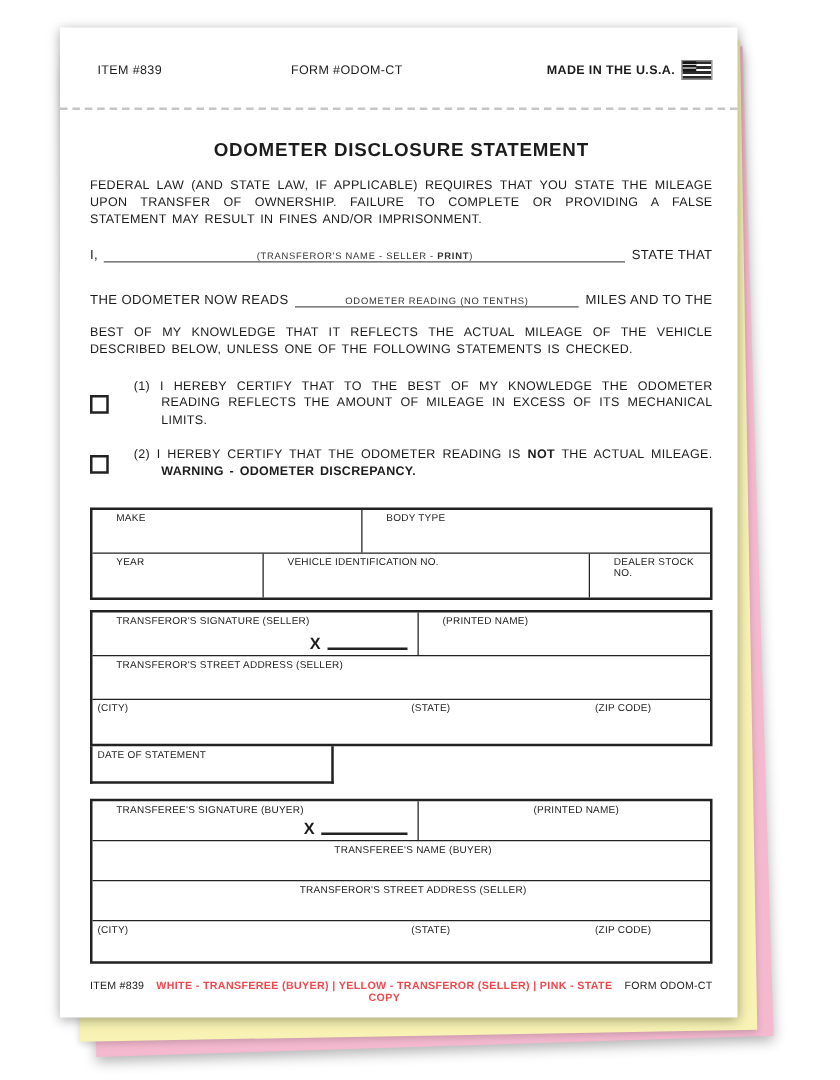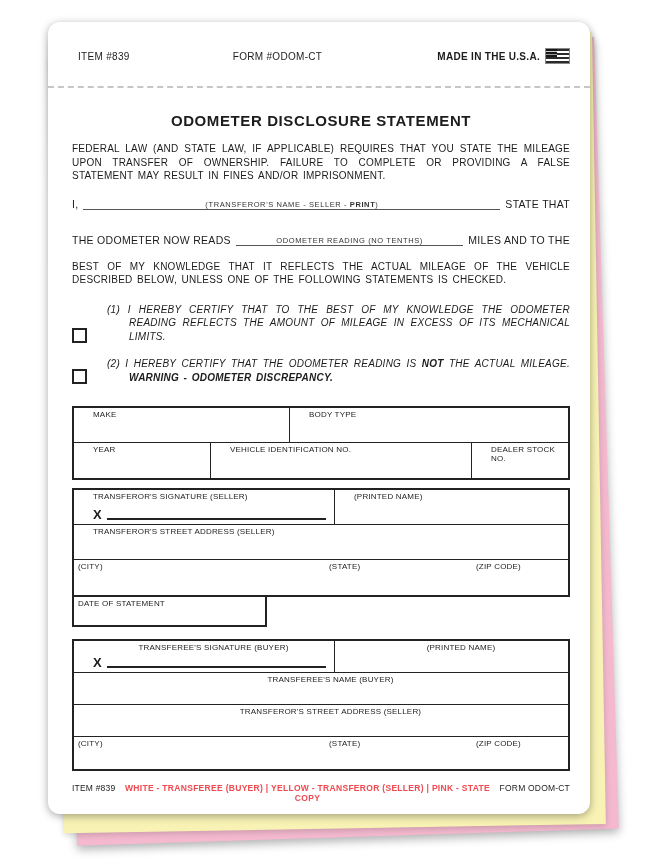--- a/index.html
+++ b/index.html
@@ -3,21 +3,21 @@
 <meta charset="utf-8">
 <style>
   * { box-sizing: border-box; margin: 0; padding: 0; }
   html, body { width: 672px; height: 864px; background: #ffffff; overflow: hidden; }
   body { position: relative; font-family: "Liberation Sans", sans-serif; color: #1c1c1c; }
 
   
   .sheet-base { position: absolute; left: 48px; top: 22px; width: 542px; height: 792px; }
   .sheet-pink   { background: #f4b9cf; transform-origin: top right; transform: translate(4px,15px) rotate(-1.8deg); box-shadow: 0 4px 10px rgba(0,0,0,.30); }
   .sheet-yellow { background: #f8f3b4; transform-origin: top right; transform: translate(2px,10px) rotate(-1.0deg); box-shadow: 0 2px 6px rgba(0,0,0,.18); }
-  .sheet-white  { background: #ffffff; box-shadow: 0 2px 9px rgba(0,0,0,.35); border-radius: 12px; }
+  .sheet-white  { background: #ffffff; box-shadow: 0 2px 9px rgba(0,0,0,.35); }
 
   
   .hdr { display: flex; align-items: center; justify-content: space-between; padding: 24px 20px 0 30px; height: 44px; font-size: 10px; letter-spacing: .3px; }
   .hdr .made { font-weight: bold; display: flex; align-items: center; gap: 5px; padding-left: 12px; }
   .flag { width: 25px; height: 16px; position: relative; background: repeating-linear-gradient(180deg, #2b2b2b 0 2px, #ffffff 2px 4px); border: .5px solid #888; }
   .flag .canton { position: absolute; left: 0; top: 0; width: 11px; height: 8px; background: #161616;
     background-image: linear-gradient(180deg, transparent 2px, #cfcfcf 2px, #cfcfcf 3px, transparent 3px, transparent 5px, #9a9a9a 5px, #9a9a9a 6px, transparent 6px); }
 
   .perf { height: 0; border-top: 2px dashed #c6c6c6; margin-top: 20px; }
 
@@ -26,39 +26,39 @@
   .title { text-align: center; font-weight: bold; font-size: 15px; letter-spacing: .6px; margin-top: 24px; }
 
   .para { font-size: 10px; line-height: 13.5px; text-align: justify; letter-spacing: .25px; word-spacing: 1.5px; margin-top: 13px; }
 
   .fillrow { display: flex; align-items: flex-end; font-size: 10.5px; letter-spacing: .3px; white-space: nowrap; margin-top: 15px; margin-bottom: 14px; }
   .fillrow .line { flex: 1; border-bottom: 1.5px solid #555; margin: 0 5px; height: 12px; position: relative; }
   .fillrow .cap { position: absolute; top: 2px; left: 50%; transform: translateX(-50%); font-size: 7.5px; letter-spacing: .6px; color: #333; white-space: nowrap; }
   .odo-row { margin-top: 24px; }
   .cont { margin-top: 12px; }
 
-  .stmt { display: flex; align-items: flex-end; margin-top: 16px; font-style: italic; }
+  .stmt { display: flex; align-items: center; margin-top: 16px; }
   .stmt .cb { width: 15px; height: 15px; border: 2px solid #222; margin: 2px 0 0 0; flex: none; background: #fff; }
   .stmt .txt { flex: 1; margin-left: 20px; font-size: 10px; line-height: 13.5px; text-align: justify; letter-spacing: .25px; word-spacing: 1.5px; padding-left: 22px; text-indent: -22px; }
   .stmt2 { margin-top: 14px; }
   b { font-weight: bold; }
 
   
   .tbl { border: 2px solid #222; margin-top: 22px; }
   .trow { display: flex; border-bottom: 1.5px solid #222; }
   .trow:last-child { border-bottom: none; }
   .tcell { border-right: 1.5px solid #222; padding: 2px 0 0 4px; font-size: 8px; letter-spacing: .2px; overflow: hidden; margin-left: 15px; }
   .tcell:last-child { border-right: none; }
   .vrow { height: 35px; }
   .c-make { width: 201px; } .c-model { width: 167px; } .c-body { flex: 1; }
   .c-vin { width: 246px; } .c-year { width: 122px; } .c-stock { flex: 1; }
 
   .sigtbl { margin-top: 8px; }
   .sigrow { height: 35px; }
-  .c-sig { width: 246px; display: flex; flex-direction: column; }
+  .c-sig { width: 246px; display: flex; flex-direction: row; }
   .c-print { flex: 1; }
   .sigline { display: flex; align-items: flex-end; flex: 1; padding: 0 8px 4px 0; }
   .sigline .x { font-weight: bold; font-size: 13px; line-height: 10px; }
   .sigline .sline { flex: 1; border-bottom: 2px solid #222; margin-left: 5px; height: 10px; }
   .fullrow { height: 35px; position: relative; }
   .csz { height: 35px; position: relative; font-size: 8px; letter-spacing: .2px; }
   .csz span { position: absolute; top: 2px; }
   .csz .l-city { left: 4px; } .csz .l-state { left: 255px; } .csz .l-zip { left: 402px; }
   .datebox { width: 195px; height: 30px; border: 2px solid #222; border-top: none; padding: 2px 0 0 4px; font-size: 8px; letter-spacing: .2px; }
 

